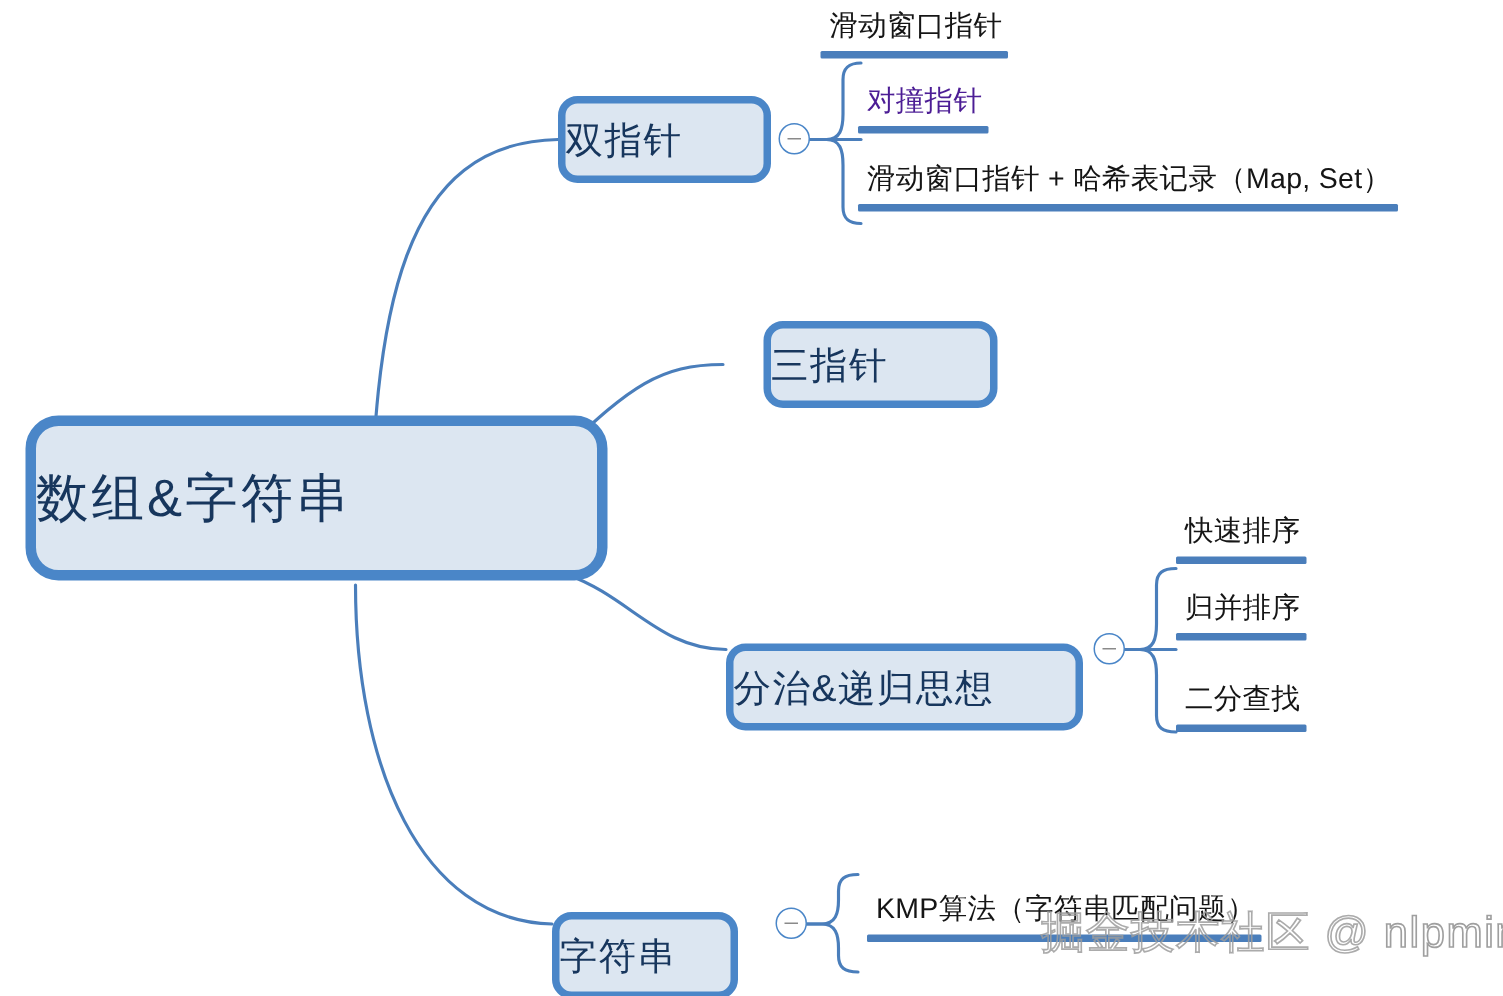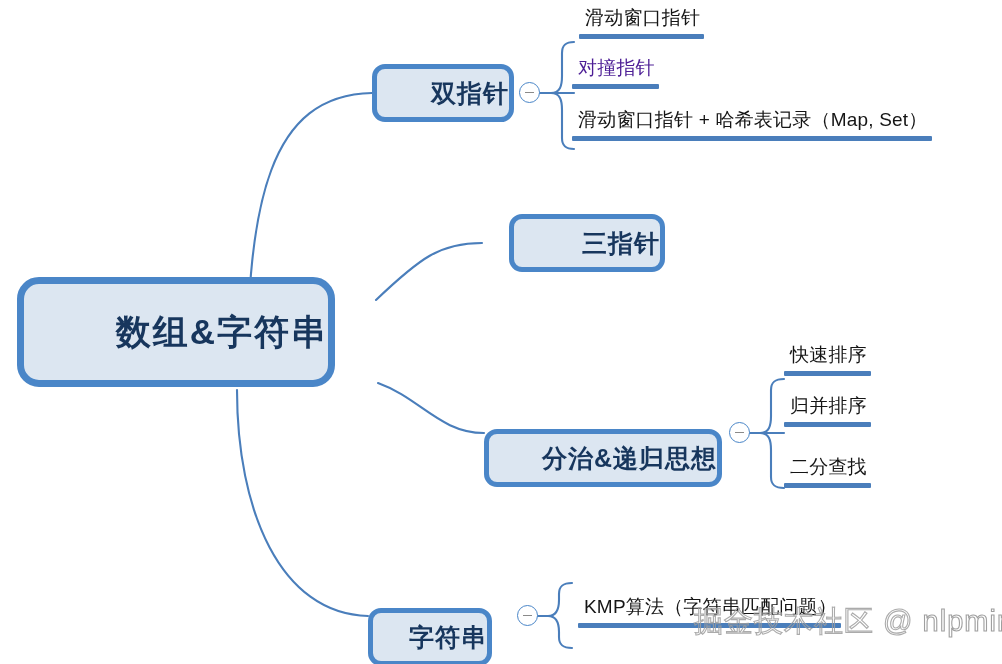--- a/index.html
+++ b/index.html
@@ -36,31 +36,31 @@
 
   
   .node {
     position: absolute;
     box-sizing: border-box;
     background: #dce6f1;
     border: 5px solid #4a86c8;
     border-radius: 14px;
     display: flex;
     align-items: center;
-    justify-content: flex-end;
+    justify-content: flex-start;
     color: #17365d;
-    font-weight: bold;
+    font-weight: normal;
     white-space: nowrap;
     letter-spacing: 1px;
   }
 
   .node.root {
     left: 17px;
     top: 277px;
-    width: 318px;
+    width: 388px;
     height: 110px;
     border-width: 7px;
     border-radius: 22px;
     font-size: 35px;
     letter-spacing: 2px;
   }
 
   .node.branch {
     height: 58px;
     font-size: 25px;
@@ -111,21 +111,21 @@
     height: 5px;
     background: #4a7ebb;
     border-radius: 1px;
   }
   .leaf .txt {
     display: block;
     padding: 0 4px 7px 6px;
   }
 
   
-  .lf-1 { left: 579px; top: 8px;   }
+  .lf-1 { left: 547px; top: 8px;   }
   .lf-2 { left: 572px; top: 58px;  }
   .lf-3 { left: 572px; top: 110px; }
   .lf-4 { left: 784px; top: 345px; }
   .lf-5 { left: 784px; top: 396px; }
   .lf-6 { left: 784px; top: 457px; }
   .lf-7 { left: 578px; top: 555px; }
   .lf-8 { left: 578px; top: 597px; }
 
   
   #watermark {

